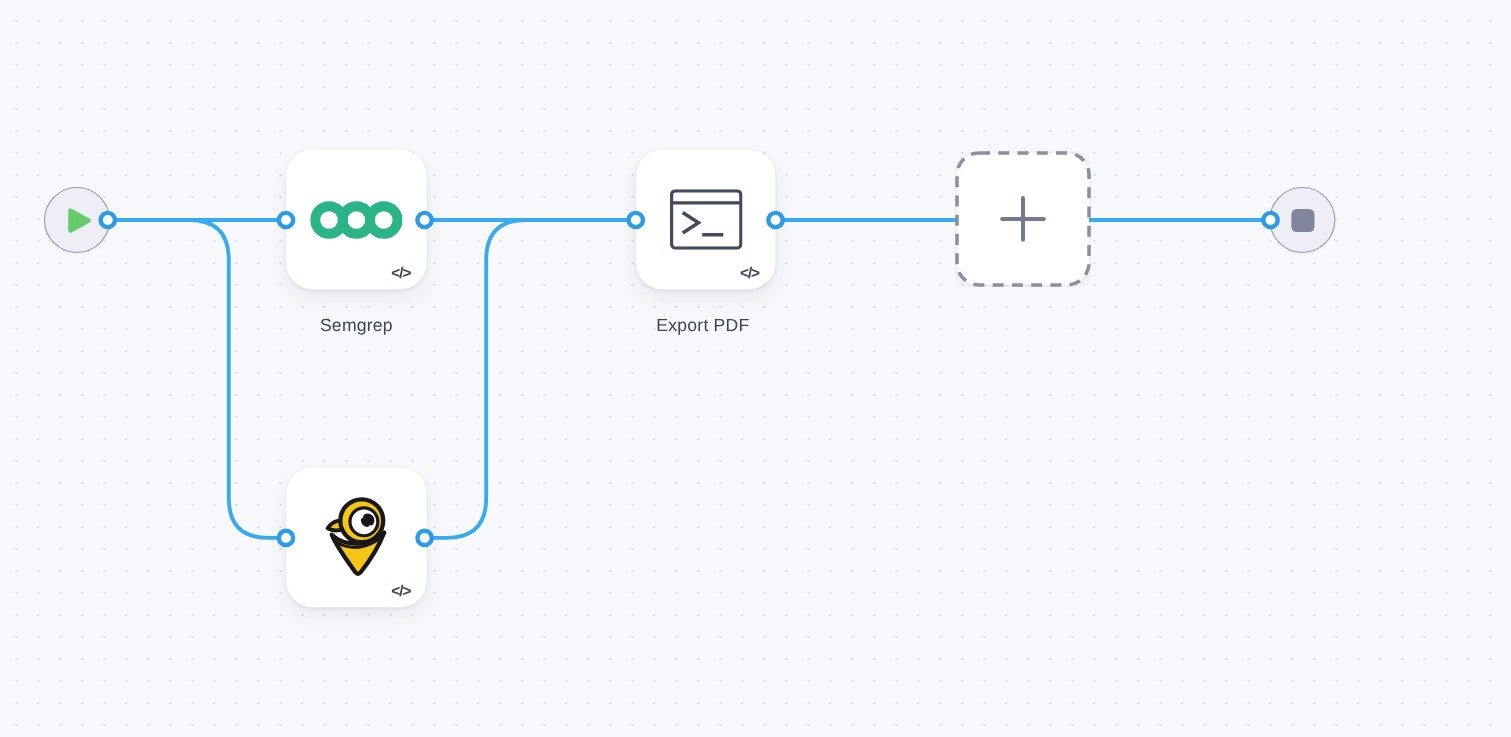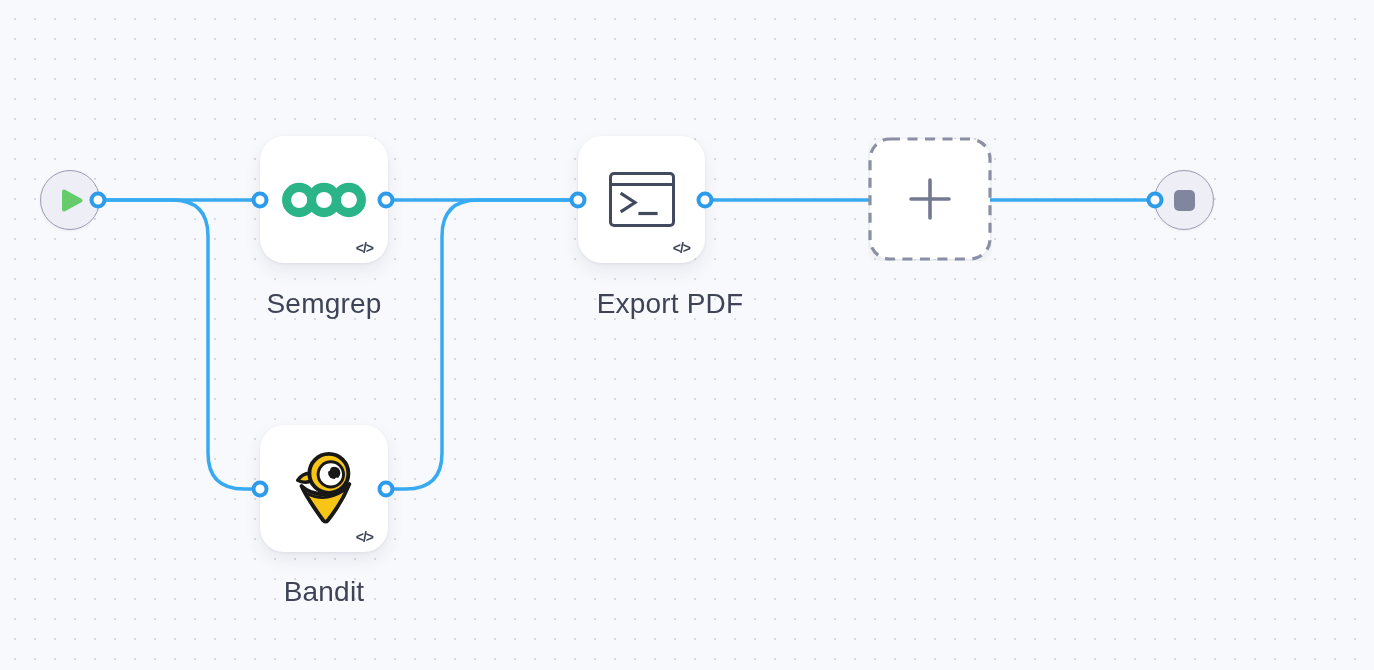--- a/index.html
+++ b/index.html
@@ -47,21 +47,21 @@
     font-size: 14px;
     font-weight: 700;
     color: #3F4558;
     letter-spacing: -1px;
     user-select: none;
   }
   .node-label {
     position: absolute; z-index: 2;
     width: 220px;
     text-align: center;
-    font-size: 28px;
+    font-size: 16px;
     color: #3E4455;
     letter-spacing: 0.2px;
   }
   .stop-square {
     width: 21px; height: 21px;
     border-radius: 5px;
     background: #81859E;
   }
 </style>
 </head>
@@ -108,32 +108,31 @@
       <path d="M15 45 Q33 54 52 42" fill="none" stroke="#181818" stroke-width="2.8" stroke-linecap="round"></path>
 
       <circle cx="39" cy="25" r="14.5" fill="#181818"></circle>
       <circle cx="39" cy="25" r="11.5" fill="#FFFFFF"></circle>
       <circle cx="42.5" cy="23.5" r="6.3" fill="#181818"></circle>
       <circle cx="35.5" cy="19" r="3.1" fill="#FFFFFF"></circle>
       <circle cx="45" cy="30" r="1.8" fill="#FFFFFF"></circle>
     </svg>
     <span class="code-badge">&lt;/&gt;</span>
   </div>
-  <div class="node-label" style="left:214px; top:576px;">Bandit</div>
 
   <div class="node step-node" style="left:578px; top:136px; width:127px; height:127px;">
     <svg width="66" height="55" viewBox="0 0 66 55">
       <rect x="1.5" y="1.5" width="63" height="52" rx="3.5" fill="none" stroke="#424A5E" stroke-width="3"></rect>
       <line x1="1.5" y1="12.5" x2="64.5" y2="12.5" stroke="#424A5E" stroke-width="3"></line>
       <polyline points="13,22 26,30.5 13,39" fill="none" stroke="#424A5E" stroke-width="3.2" stroke-linecap="square"></polyline>
       <line x1="31" y1="41.5" x2="47" y2="41.5" stroke="#424A5E" stroke-width="3.2" stroke-linecap="square"></line>
     </svg>
     <span class="code-badge">&lt;/&gt;</span>
   </div>
-  <div class="node-label" style="left:560px; top:288px;">Export PDF</div>
+  <div class="node-label" style="left:529px; top:288px;">Export PDF</div>
 
   <div class="node dashed-node" style="left:868px; top:137px; width:124px; height:124px;">
     <svg width="124" height="124" viewBox="0 0 124 124" style="position:absolute; left:0; top:0;">
       <rect x="2" y="2" width="120" height="120" rx="20" fill="#FFFFFF" stroke="#8B8FA3" stroke-width="3.2" stroke-dasharray="10 7.5" style="filter: drop-shadow(0 2px 5px rgba(45,55,90,0.10));"></rect>
     </svg>
     <svg width="42" height="42" viewBox="0 0 42 42" style="position:relative;">
       <line x1="2" y1="21" x2="40" y2="21" stroke="#75798F" stroke-width="3.6" stroke-linecap="round"></line>
       <line x1="21" y1="2" x2="21" y2="40" stroke="#75798F" stroke-width="3.6" stroke-linecap="round"></line>
     </svg>
   </div>

